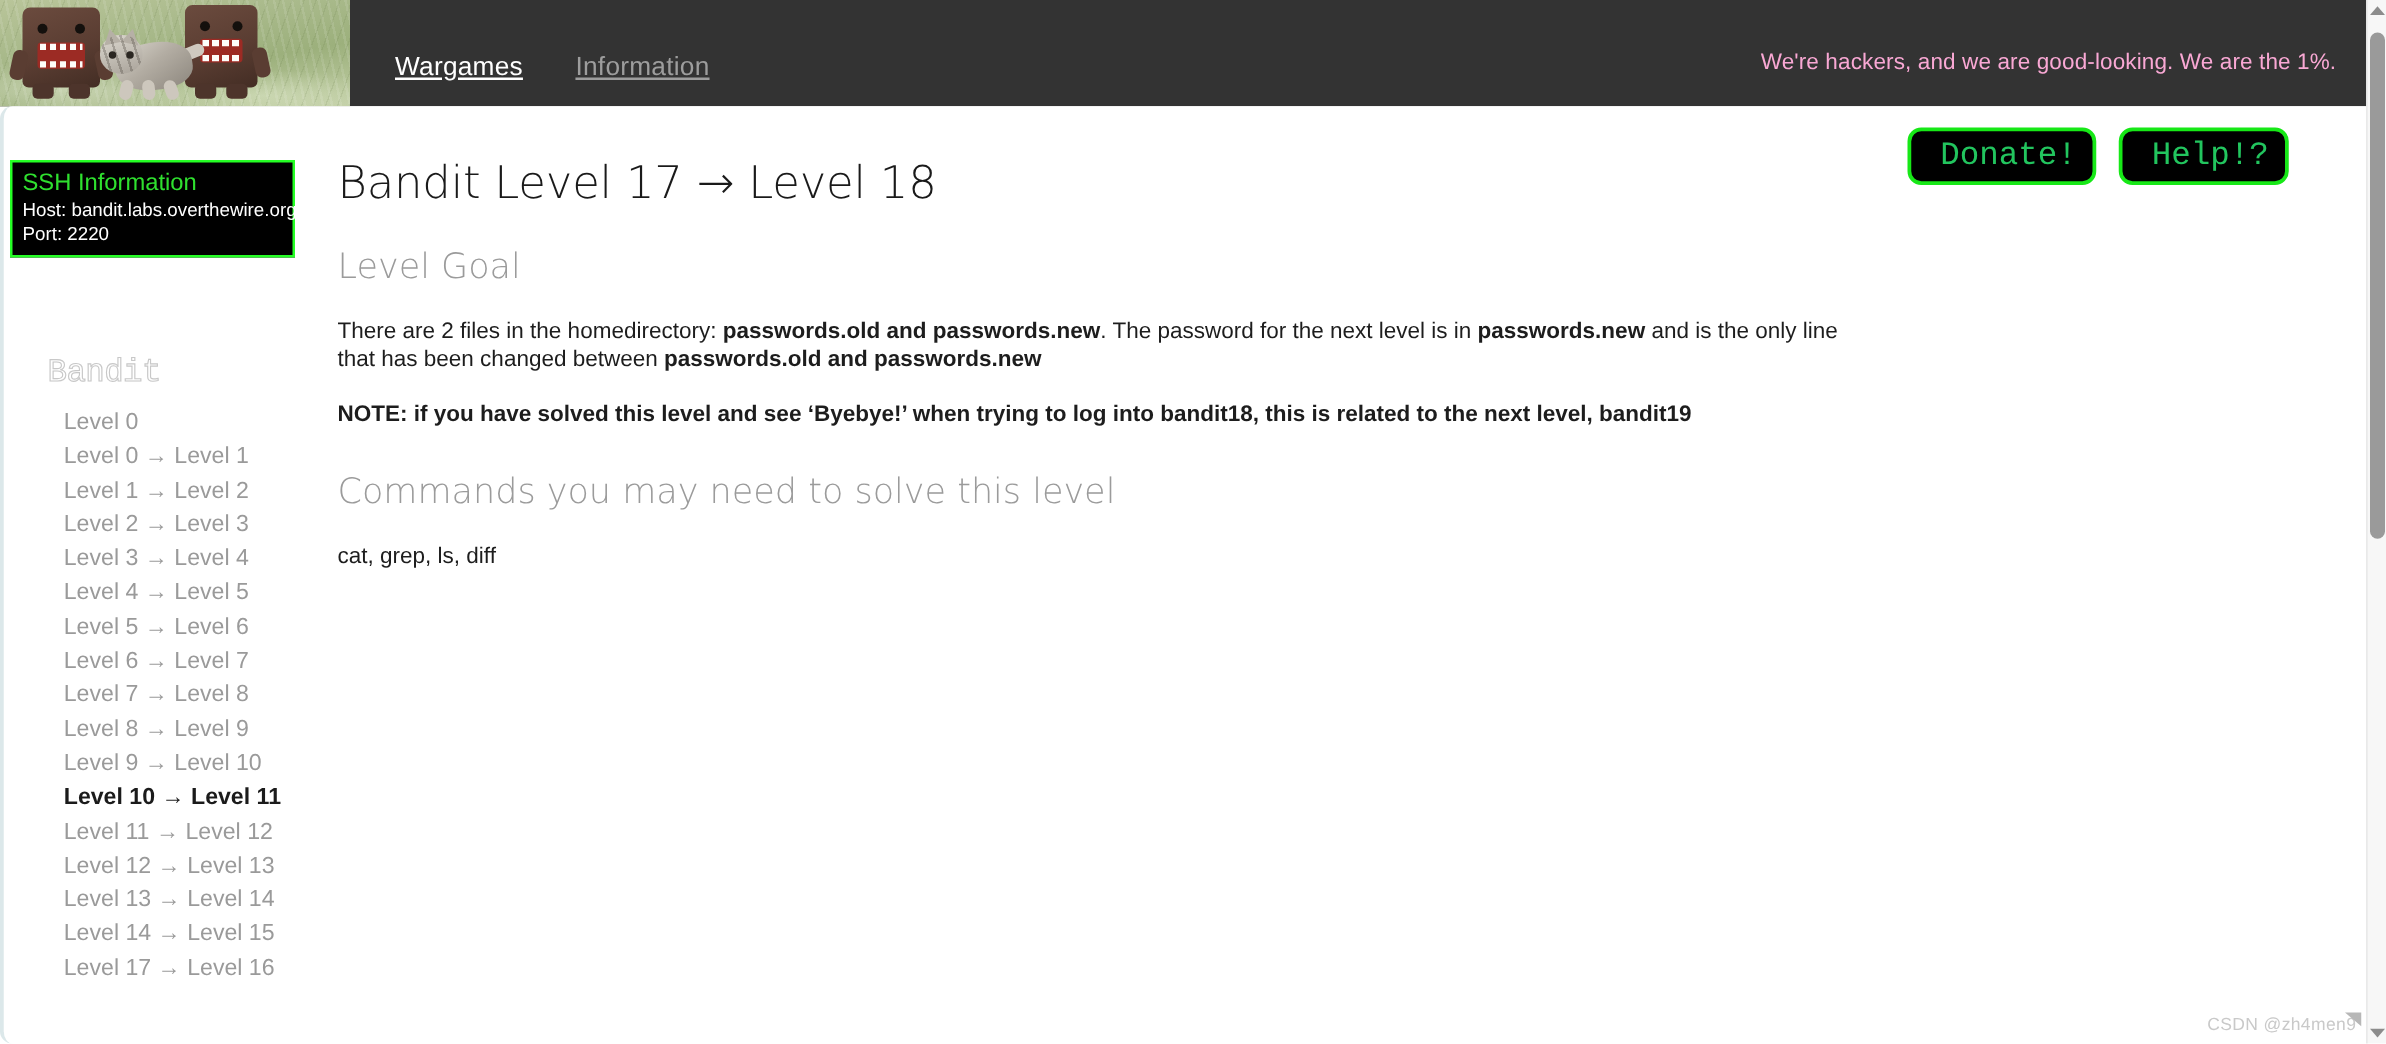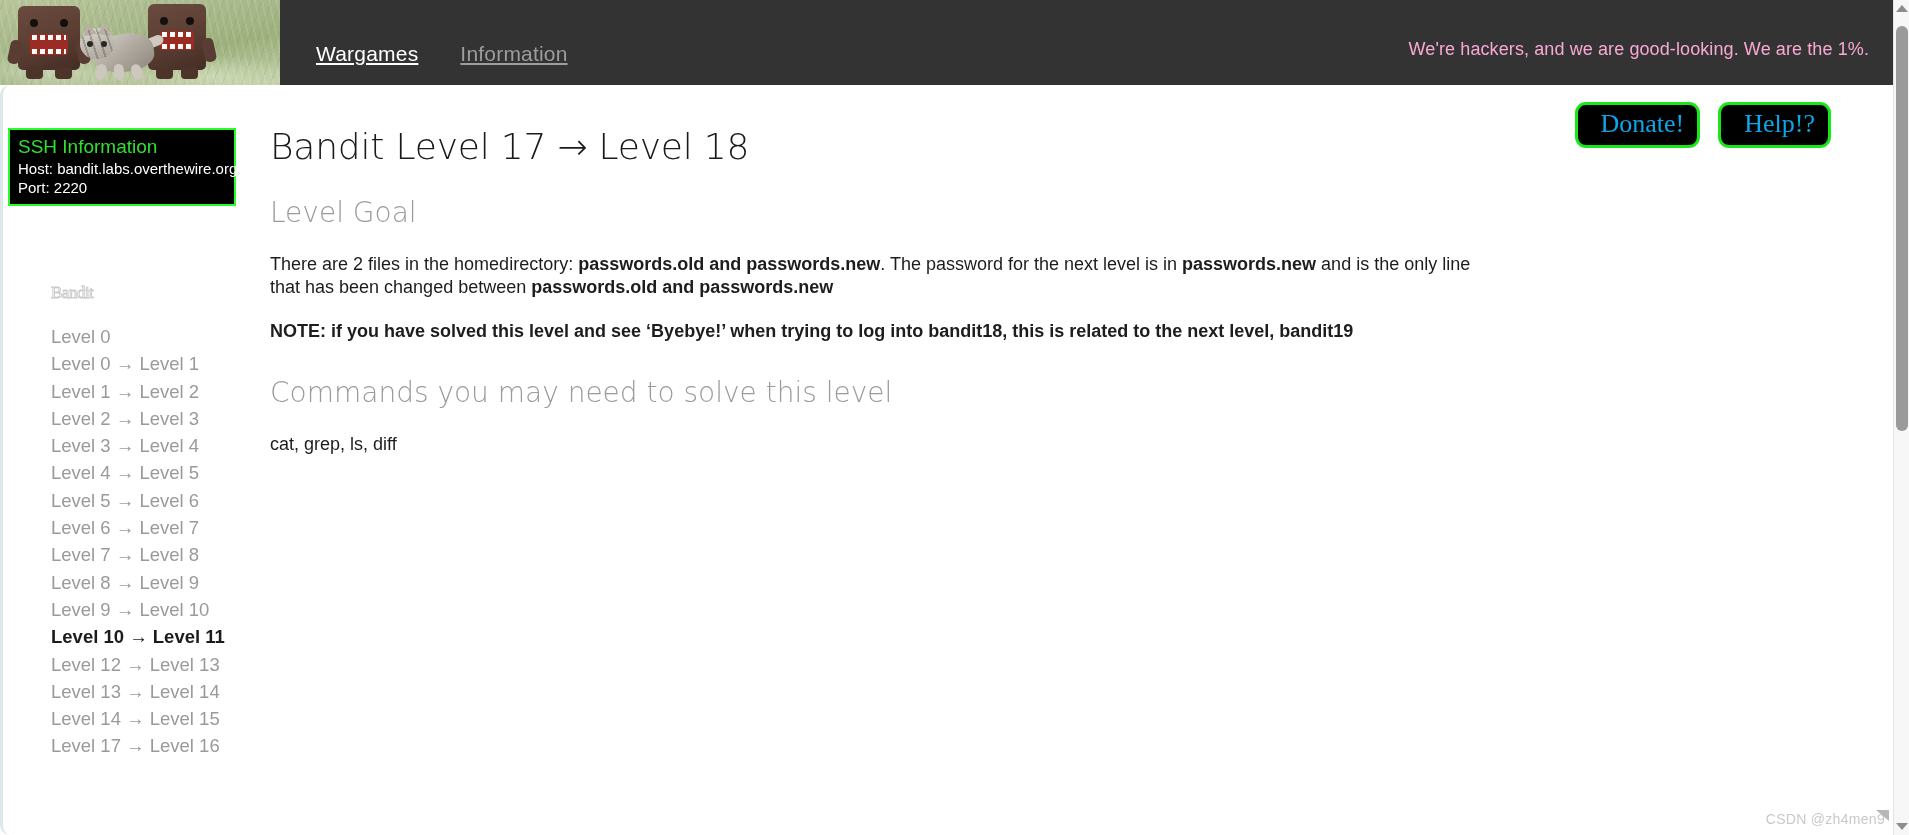--- a/index.html
+++ b/index.html
@@ -256,24 +256,24 @@
   }
   .ssh-line {
     color: #ffffff;
     font-size: 15px;
     line-height: 19px;
     white-space: nowrap;
   }
 
   .game-title {
     position: absolute;
-    left: 48px;
+    left: 35px;
     top: 198px;
-    font-size: 17px;
-    font-family: Liberation Serif, serif;
+    font-size: 26px;
+    font-family: Liberation Mono, monospace;
     color: transparent;
     -webkit-text-stroke: 0.9px #c8c8c8;
     letter-spacing: -0.5px;
   }
 
   .level-list {
     position: absolute;
     left: 0;
     top: 238px;
     right: 0;
@@ -310,26 +310,26 @@
     position: absolute;
     right: 62px;
     top: 17px;
     display: flex;
     gap: 18px;
   }
   .pill {
     background: #000000;
     border: 3px solid #17e817;
     border-radius: 11px;
-    color: #0ea5e9;
+    color: #22c55e;
     font-size: 26px;
     line-height: 26px;
     padding: 6px 13px 8px 23px;
     cursor: pointer;
-    font-family: Liberation Serif, serif;
+    font-family: Liberation Mono, monospace;
   }
 
   h1.page-title {
     margin: 0;
     padding-top: 40px;
     font-size: 36px;
     line-height: 44px;
     font-weight: 300;
     color: #1a1a1a;
     font-family: "DejaVu Sans", sans-serif;
@@ -481,20 +481,21 @@
         <a class="level-link">Level 1 → Level 2</a>
         <a class="level-link">Level 2 → Level 3</a>
         <a class="level-link">Level 3 → Level 4</a>
         <a class="level-link">Level 4 → Level 5</a>
         <a class="level-link">Level 5 → Level 6</a>
         <a class="level-link">Level 6 → Level 7</a>
         <a class="level-link">Level 7 → Level 8</a>
         <a class="level-link">Level 8 → Level 9</a>
         <a class="level-link">Level 9 → Level 10</a>
         <a class="level-link current">Level 10 → Level 11</a>
+        <a class="level-link">Level 11 → Level 12</a>
         <a class="level-link">Level 12 → Level 13</a>
         <a class="level-link">Level 13 → Level 14</a>
         <a class="level-link">Level 14 → Level 15</a>
         <a class="level-link">Level 17 → Level 16</a>
       </nav>
   </div>
 
   <div class="main">
 
     <div class="action-row">

